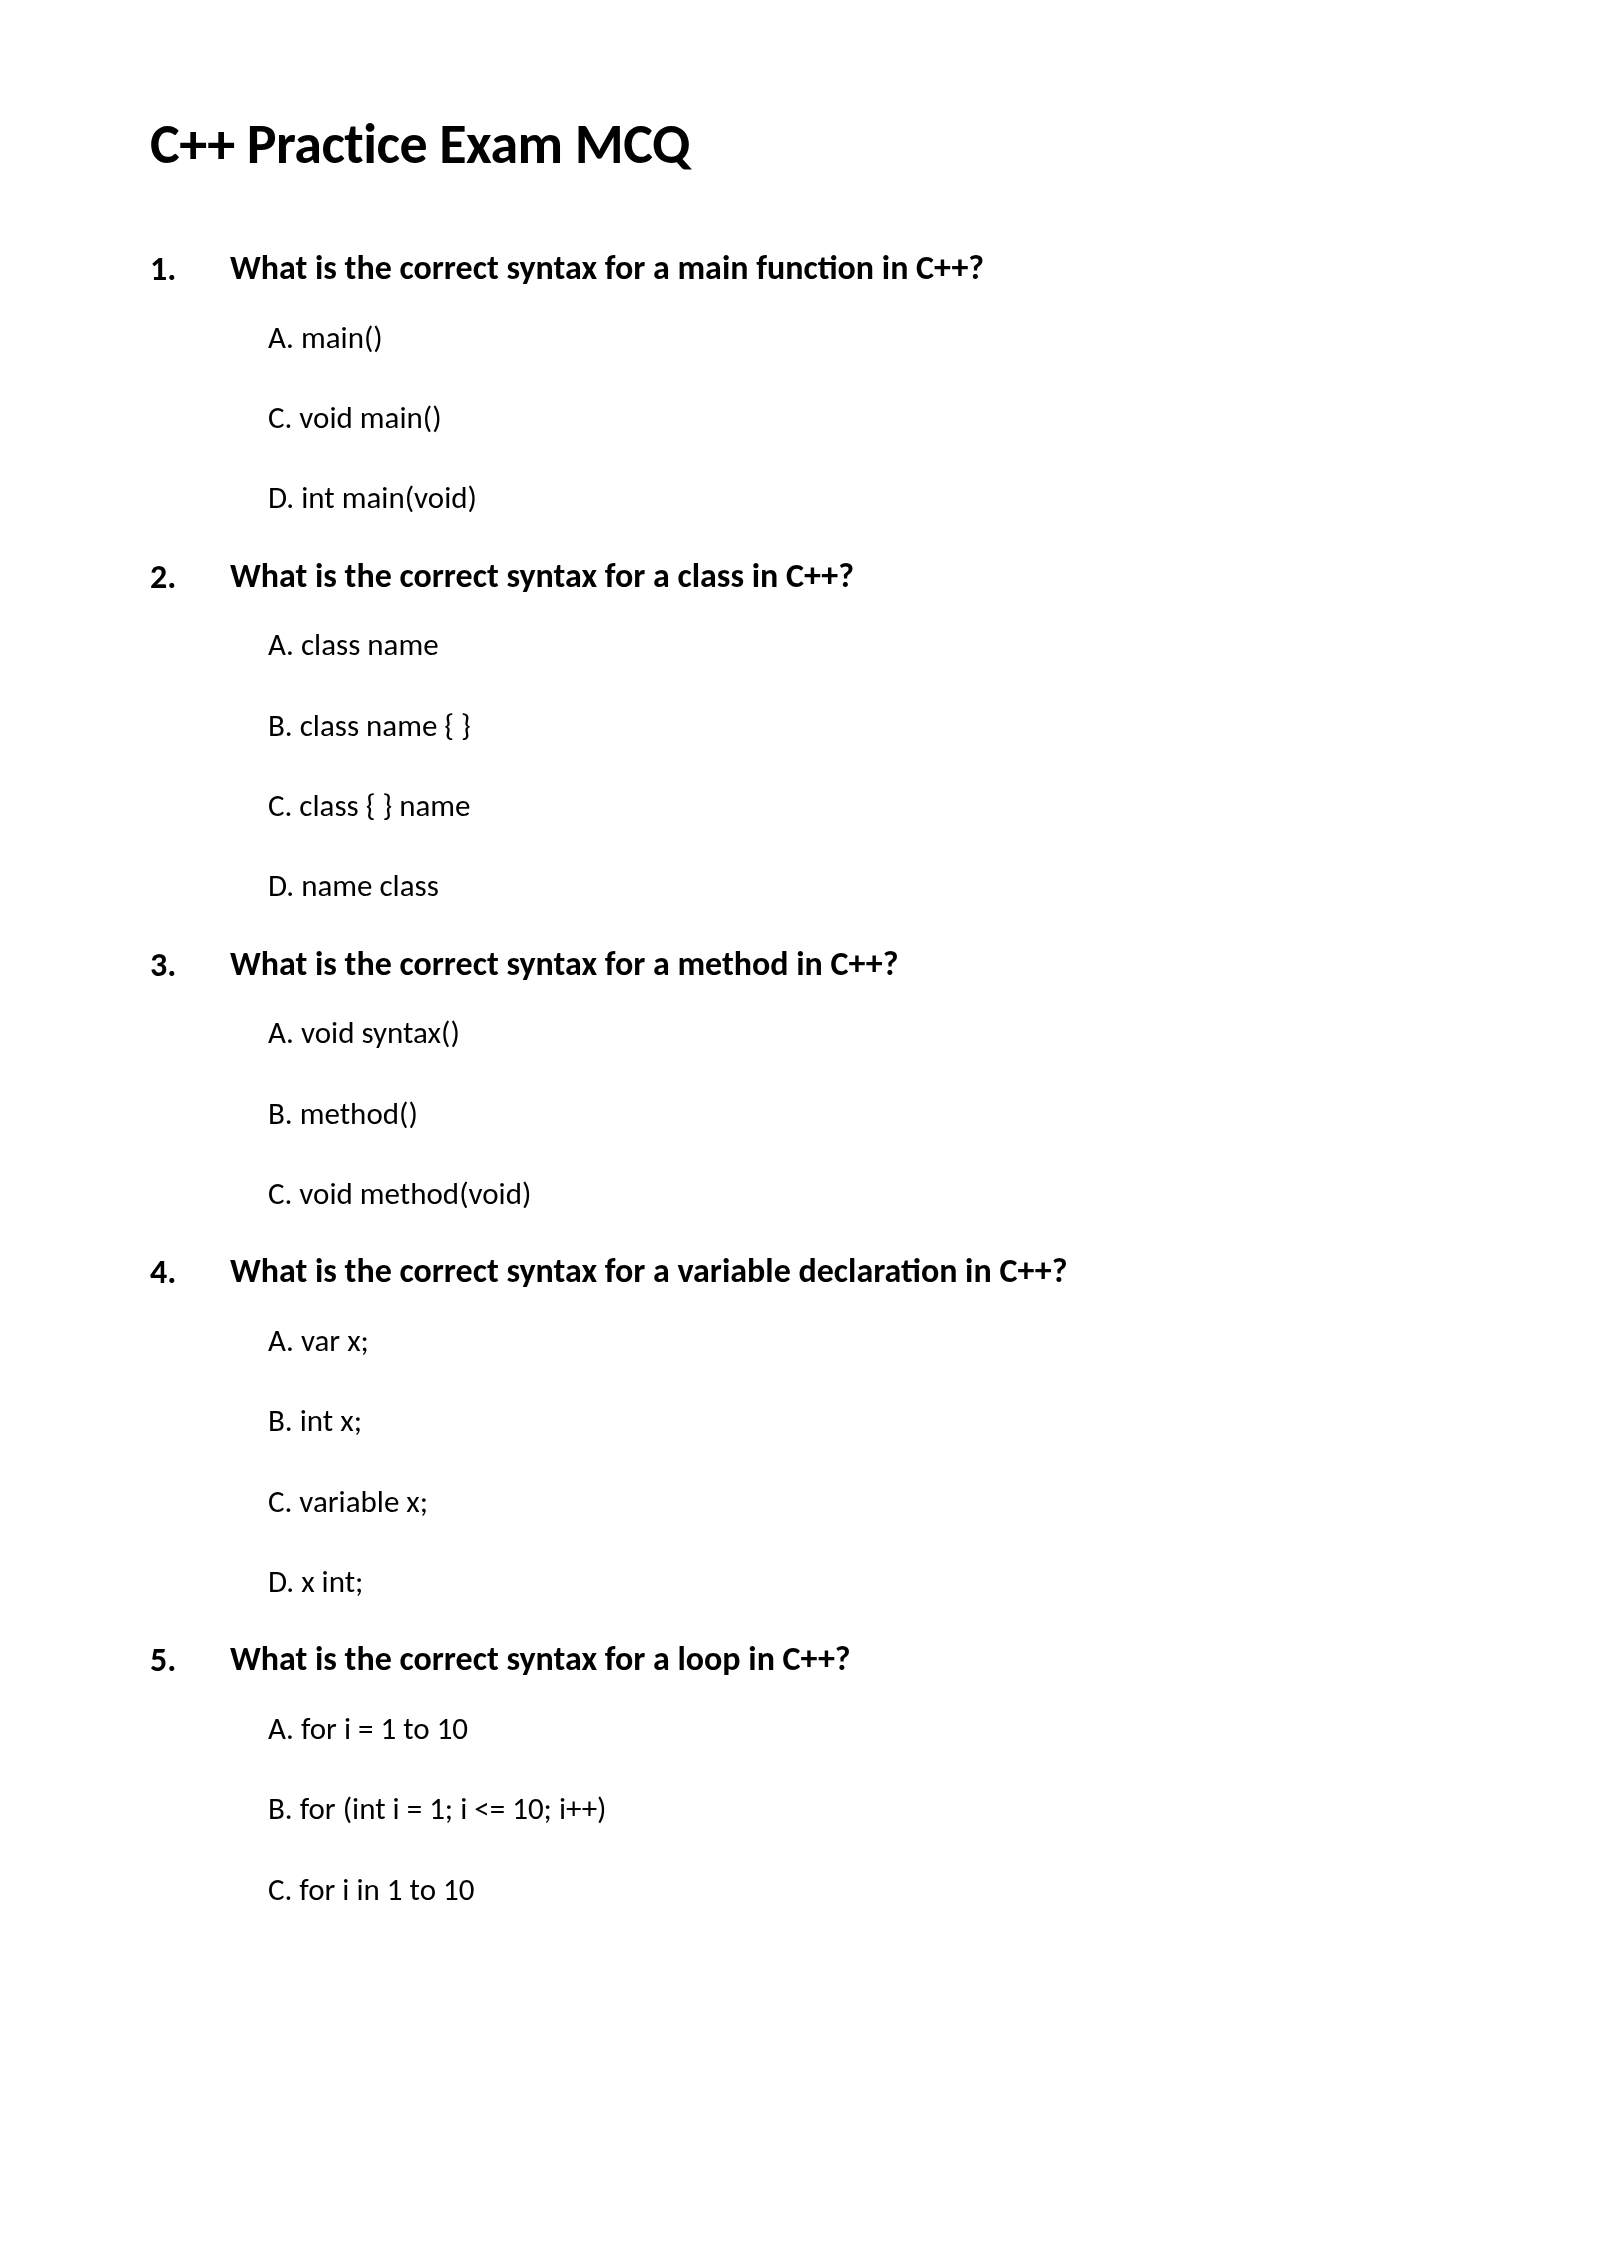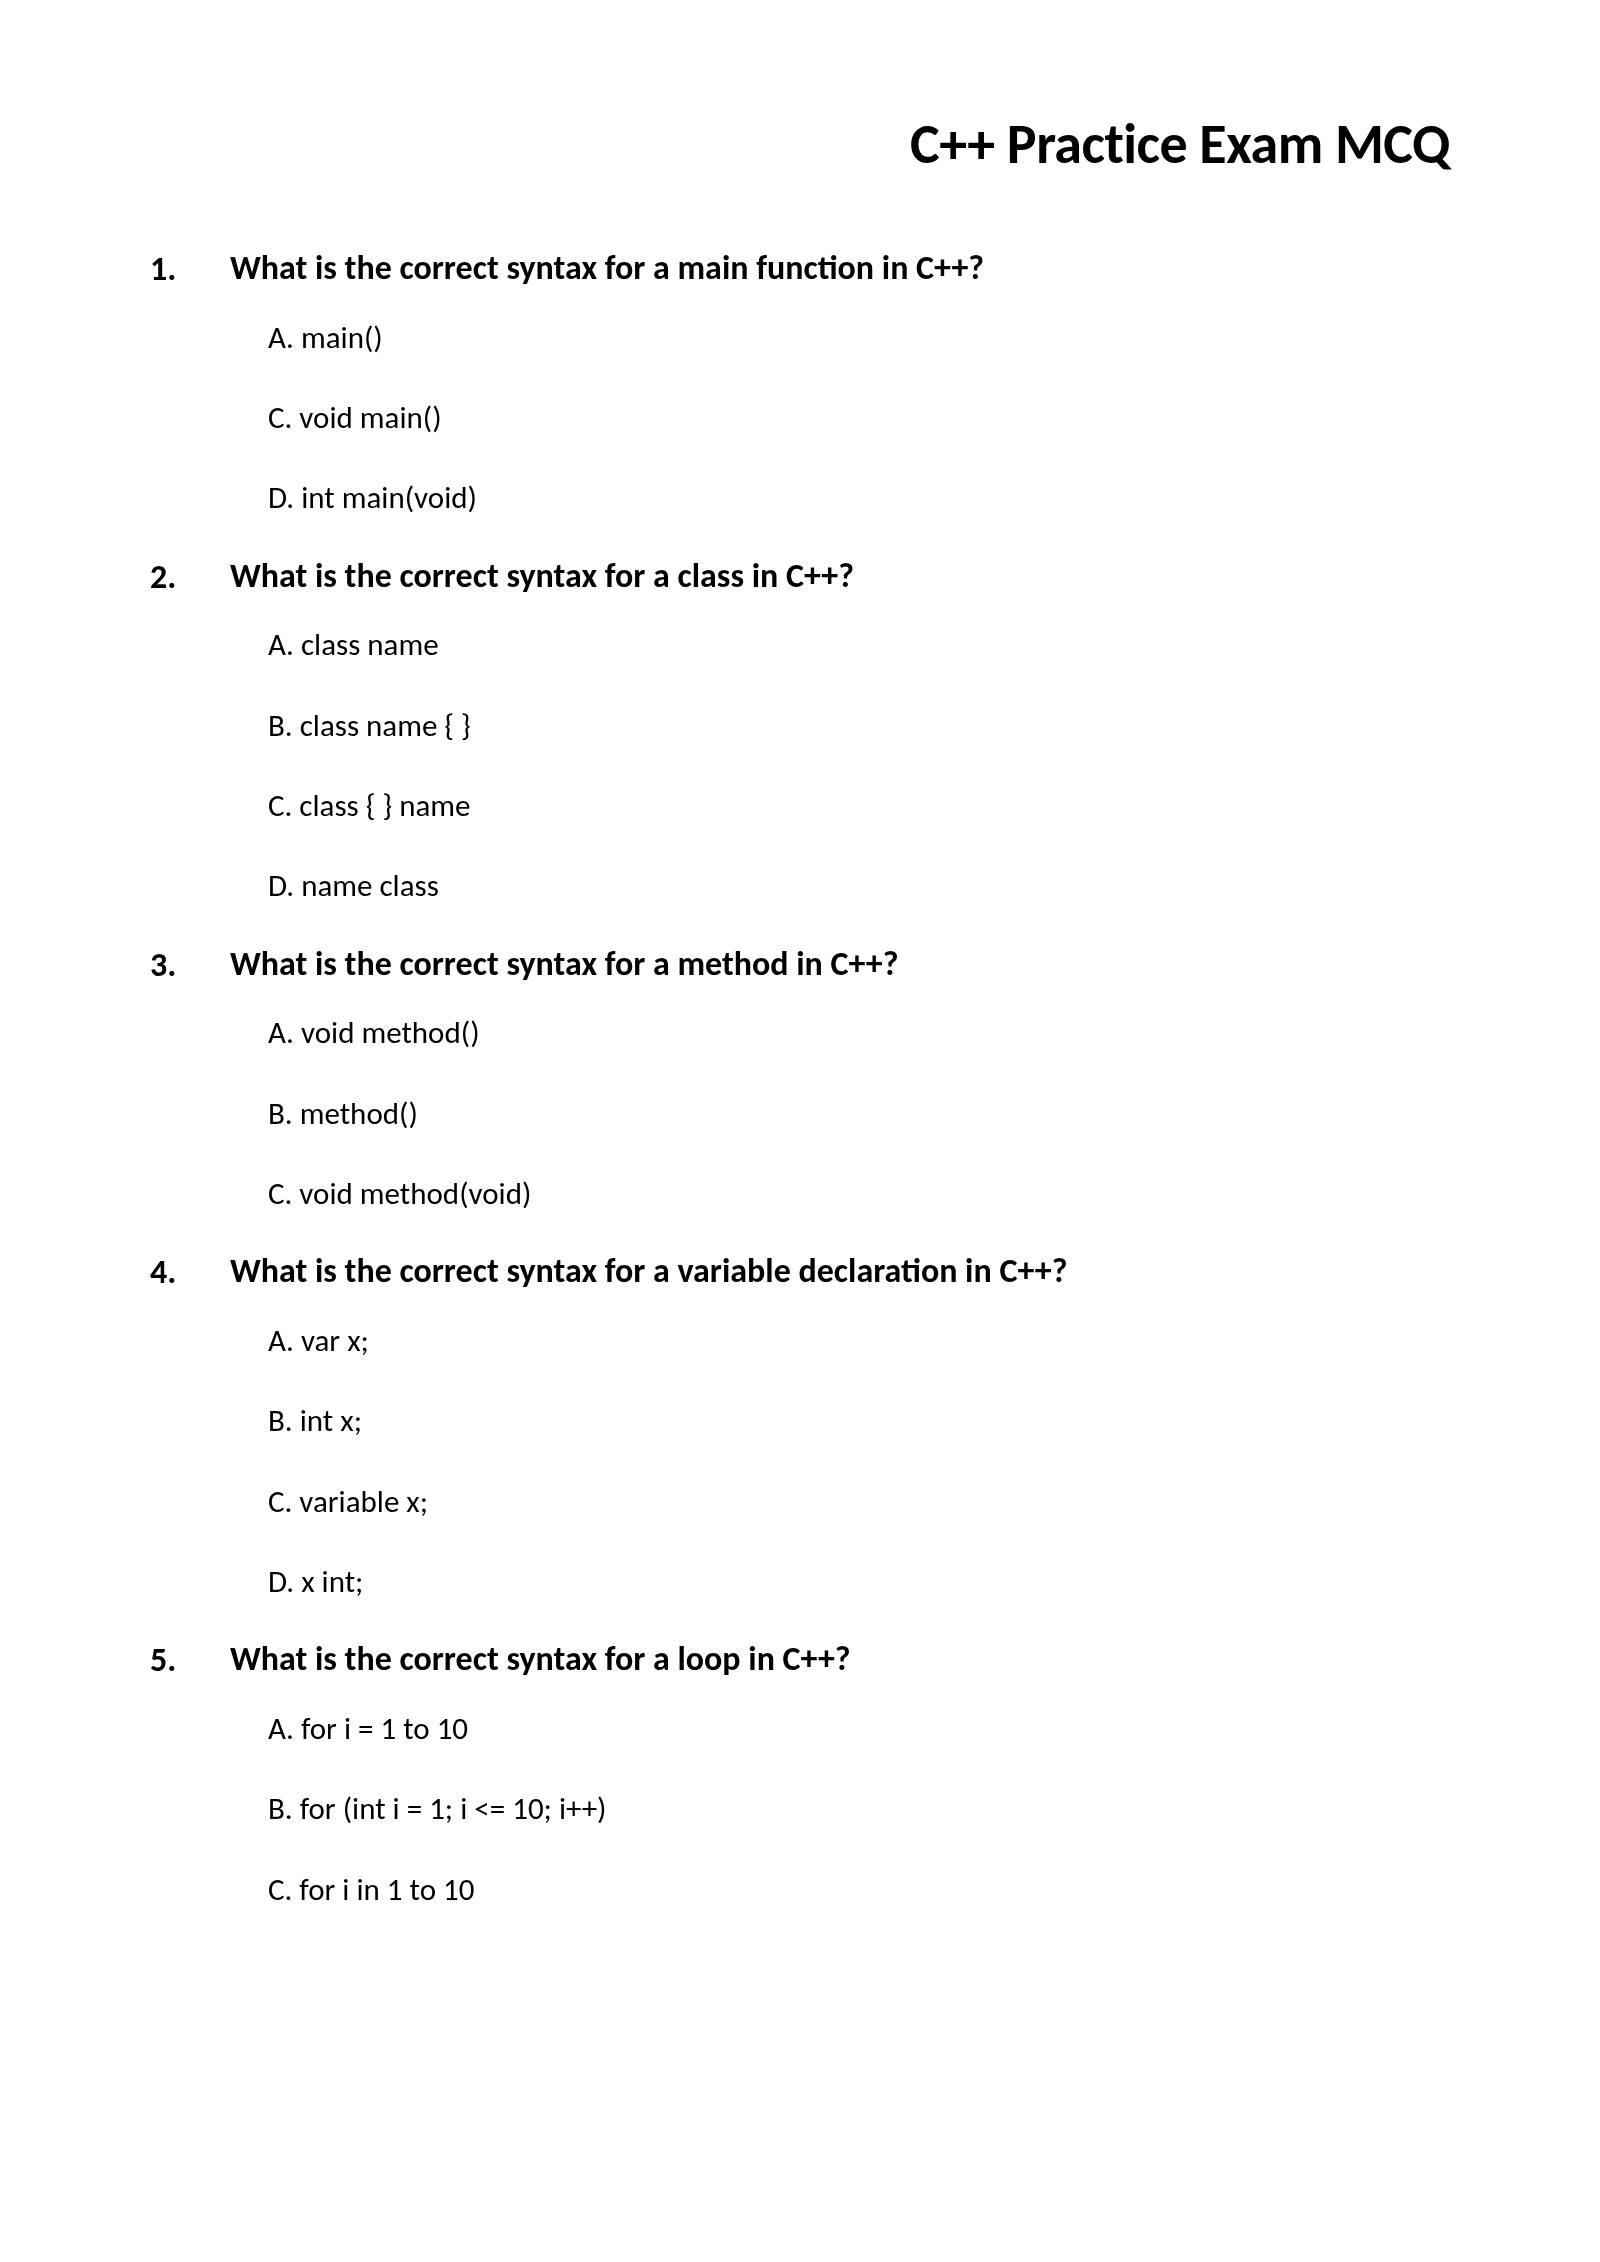--- a/index.html
+++ b/index.html
@@ -9,21 +9,21 @@
     }
     body {
       font-family: Calibri, 'Segoe UI', Arial, sans-serif;
       background: #ffffff;
       width: 1600px;
       min-height: 2262px;
       padding: 110px 150px 120px 150px;
       color: #000000;
     }
     h1 {
-      text-align: right;
+      text-align: left;
       font-size: 56px;
       font-weight: bold;
       margin-bottom: 70px;
       letter-spacing: -0.5px;
     }
     .questions {
       display: flex;
       flex-direction: column;
       gap: 38px;
     }
@@ -87,21 +87,21 @@
         <div class="option">D. name class</div>
       </div>
     </div>
   </div>
 
   <div class="question">
     <div class="question-number">3.</div>
     <div class="question-content">
       <div class="question-text">What is the correct syntax for a method in C++?</div>
       <div class="options">
-        <div class="option">A. void method()</div>
+        <div class="option">A. void syntax()</div>
         <div class="option">B. method()</div>
         <div class="option">C. void method(void)</div>
       </div>
     </div>
   </div>
 
   <div class="question">
     <div class="question-number">4.</div>
     <div class="question-content">
       <div class="question-text">What is the correct syntax for a variable declaration in C++?</div>

